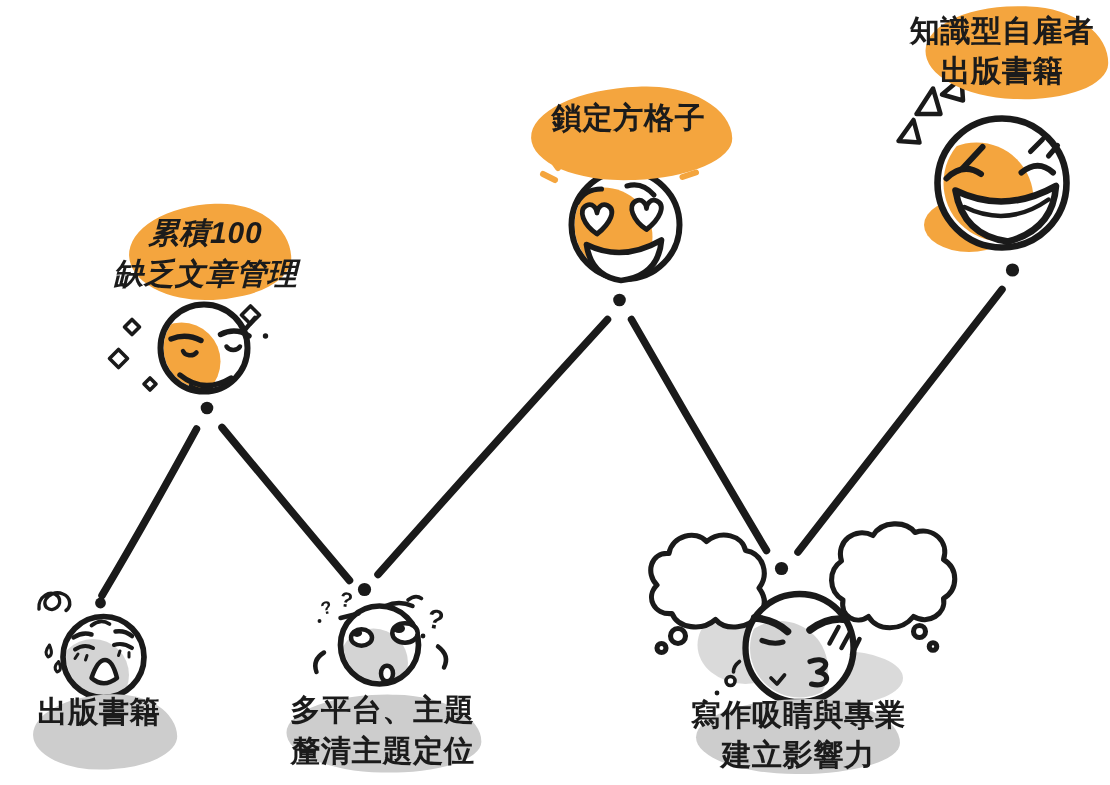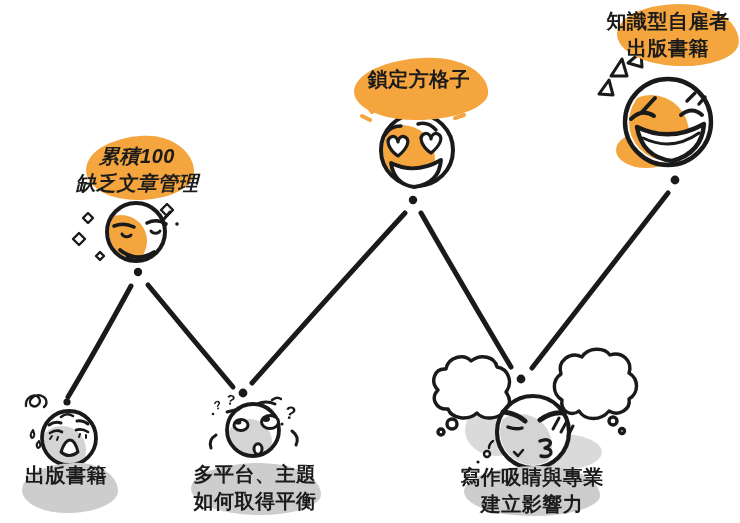--- a/index.html
+++ b/index.html
@@ -215,21 +215,21 @@
 
   <div class="label" id="lbl-peak1">
     <span class="blob orange"></span>
     <span class="line">累積100</span>
     <span class="line">缺乏文章管理</span>
   </div>
 
   <div class="label" id="lbl-low2">
     <span class="blob gray"></span>
     <span class="line">多平台、主題</span>
-    <span class="line">如何取得平衡</span>
+    <span class="line">釐清主題定位</span>
   </div>
 
   <div class="label" id="lbl-peak2">
     <span class="blob orange"></span>
     <span class="line">鎖定方格子</span>
   </div>
 
   <div class="label" id="lbl-low3">
     <span class="blob gray"></span>
     <span class="line">寫作吸睛與專業</span>

